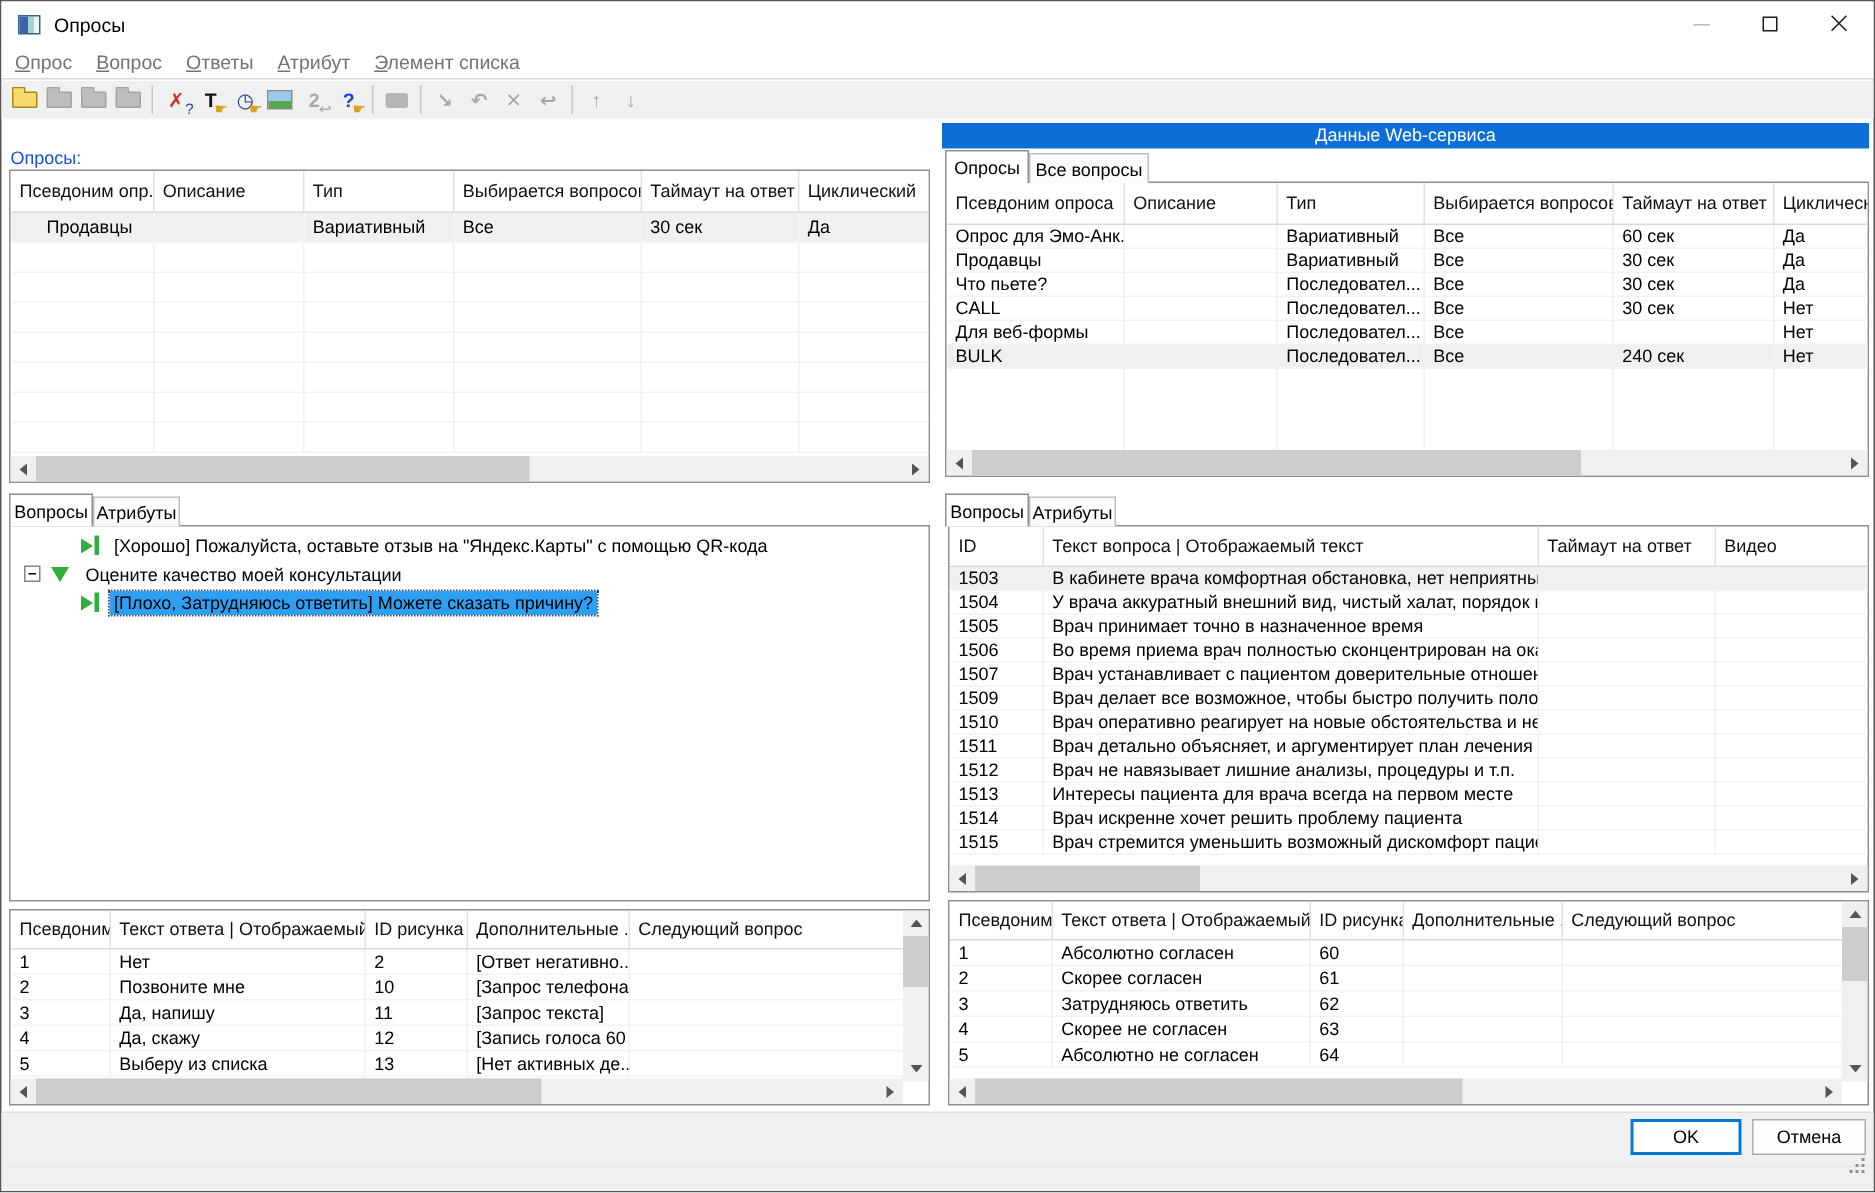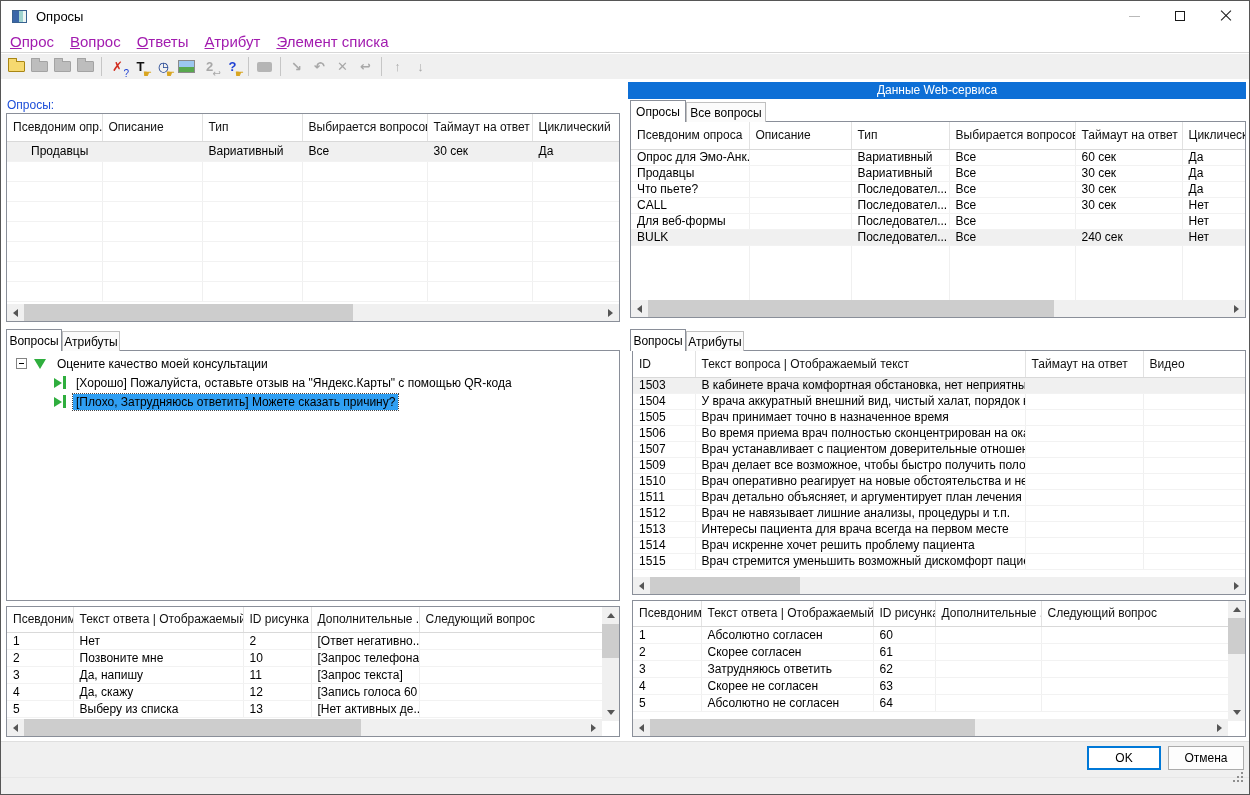--- a/index.html
+++ b/index.html
@@ -18,21 +18,21 @@
   .title{font-size:13px;color:#000;margin-left:9px}
   .winbtns{position:absolute;right:0;top:0;height:30px;display:flex}
   .winbtn{width:46px;height:30px;display:flex;align-items:center;justify-content:center;position:relative}
   .glyph-min{width:11px;height:1px;background:#b9b9b9}
   .glyph-max{width:10px;height:10px;border:1px solid #1a1a1a}
   .glyph-close1,.glyph-close2{position:absolute;width:14px;height:1px;background:#1a1a1a;left:16px;top:14px}
   .glyph-close1{transform:rotate(45deg)}
   .glyph-close2{transform:rotate(-45deg)}
   
   .menubar{position:absolute;left:1px;top:31px;width:1248px;height:22px;background:#fff;border-bottom:1px solid #d7d7d7;display:flex;align-items:center;padding-left:1px}
-  .menu-item{display:inline-block;font-size:15px;padding:2px 8px;color:#a21caf}
+  .menu-item{display:inline-block;font-size:13px;padding:2px 8px;color:#737373}
   .menu-item::first-letter{text-decoration:underline}
   
   .toolbar{position:absolute;left:1px;top:54px;width:1248px;height:25px;background:#f0f0f0;display:flex;align-items:center;padding-left:4px}
   .tb-btn{width:23px;height:23px;position:relative;display:flex;align-items:center;justify-content:center;font-size:13px;flex:none}
   .tb-btn .sub{position:absolute;right:0;bottom:-1px;font-size:10px;line-height:10px}
   .tb-btn .hand{color:#d9a520}
   .tb-sep{width:1px;height:19px;background:#c6c6c6;margin:0 4px;flex:none}
   .ic-folder{width:17px;height:11px;background:#f6d96f;border:1px solid #a98614;border-radius:1px;position:relative;display:block}
   .ic-folder::before{content:'';position:absolute;left:-1px;top:-4px;width:7px;height:3px;background:#f6d96f;border:1px solid #a98614;border-bottom:none;border-radius:1px 1px 0 0}
   .ic-folder.gray{background:#bdbdbd;border-color:#a3a3a3}
@@ -289,31 +289,31 @@
       <div class="sb-btn">
           <i class="tri tri-r"></i>
         </div>
     </div>
   </div>
 
   <div class="tab active" style="left:6px;top:329px;width:56px;height:22px">Вопросы</div>
   <div class="tab inactive" style="left:62px;top:331px;width:58px;height:20px">Атрибуты</div>
 
   <div class="tree" style="left:6px;top:350px;width:614px;height:251px">
-    <div class="tree-row">
-      <span class="exp"></span>
-      <span class="tri-down-big"></span>
-      <span class="tree-label">Оцените качество моей консультации</span>
-    </div>
     <div class="tree-row child">
       <span class="child-ico">
           <i class="ctri"></i>
           <i class="cbar"></i>
         </span>
       <span class="tree-label">[Хорошо] Пожалуйста, оставьте отзыв на "Яндекс.Карты" с помощью QR-кода</span>
+    </div>
+    <div class="tree-row">
+      <span class="exp"></span>
+      <span class="tri-down-big"></span>
+      <span class="tree-label">Оцените качество моей консультации</span>
     </div>
     <div class="tree-row child">
       <span class="child-ico">
           <i class="ctri"></i>
           <i class="cbar"></i>
         </span>
       <span class="tree-label selected">[Плохо, Затрудняюсь ответить] Можете сказать причину?</span>
     </div>
   </div>
 

